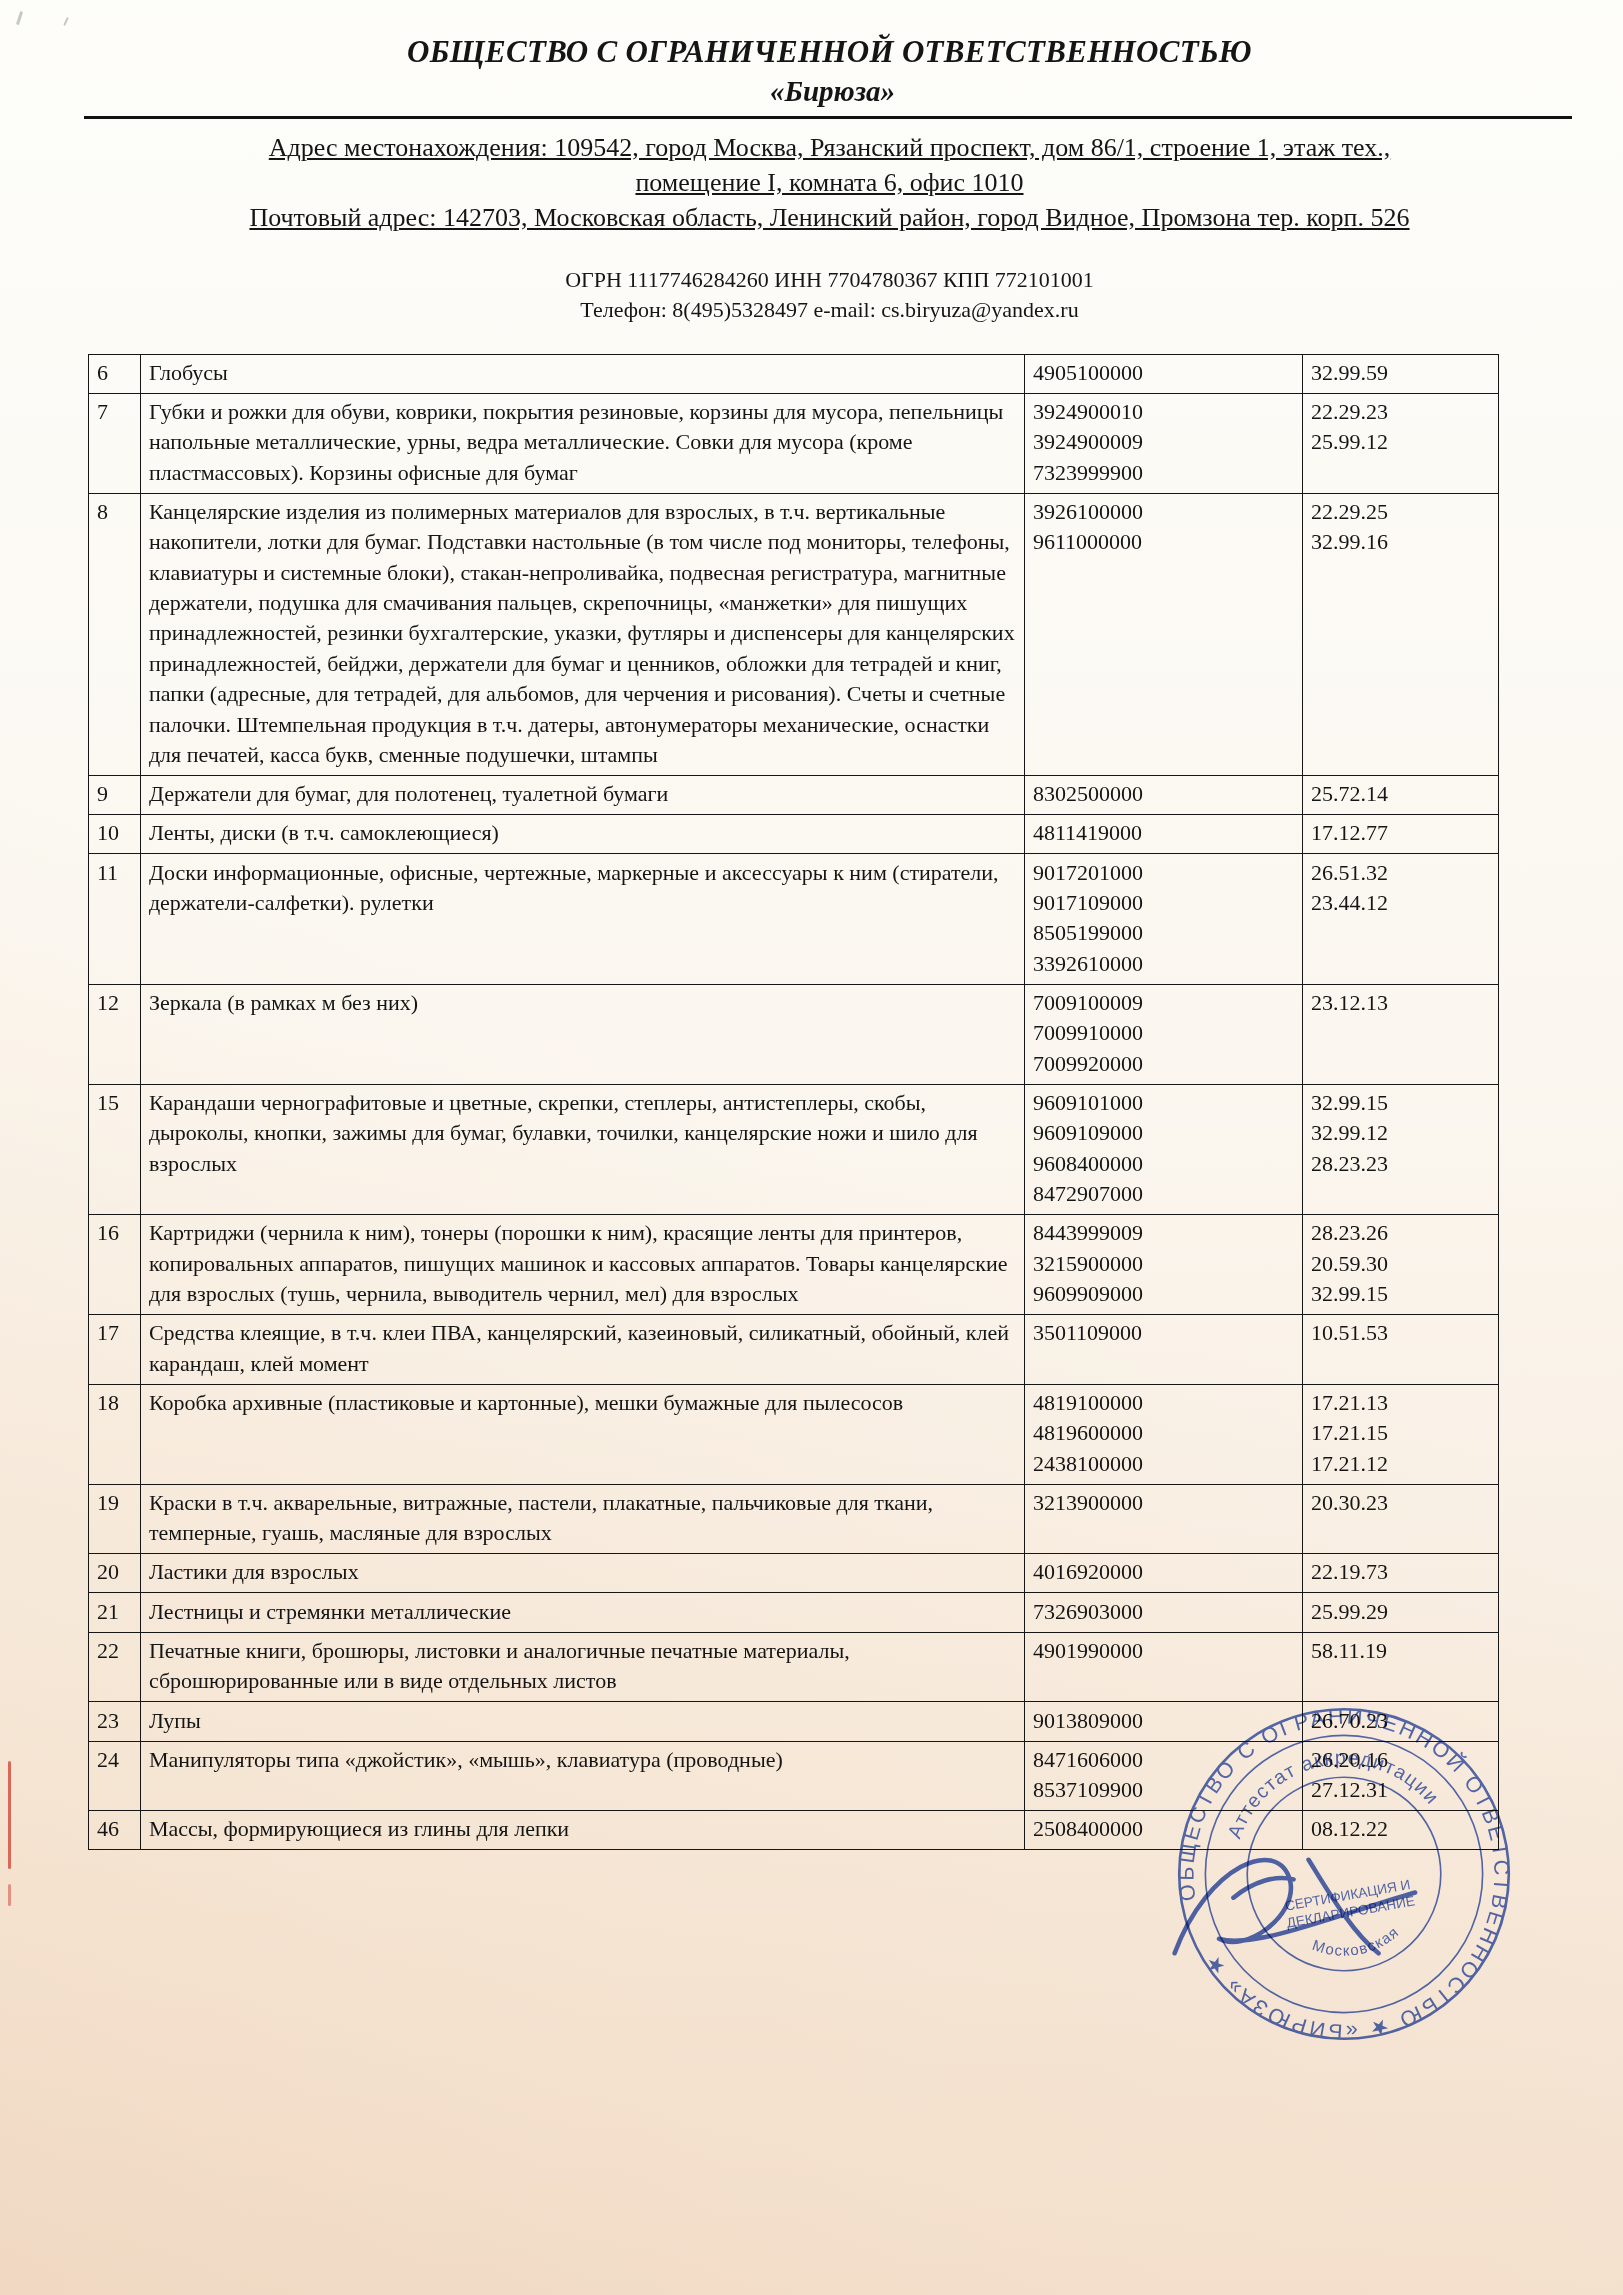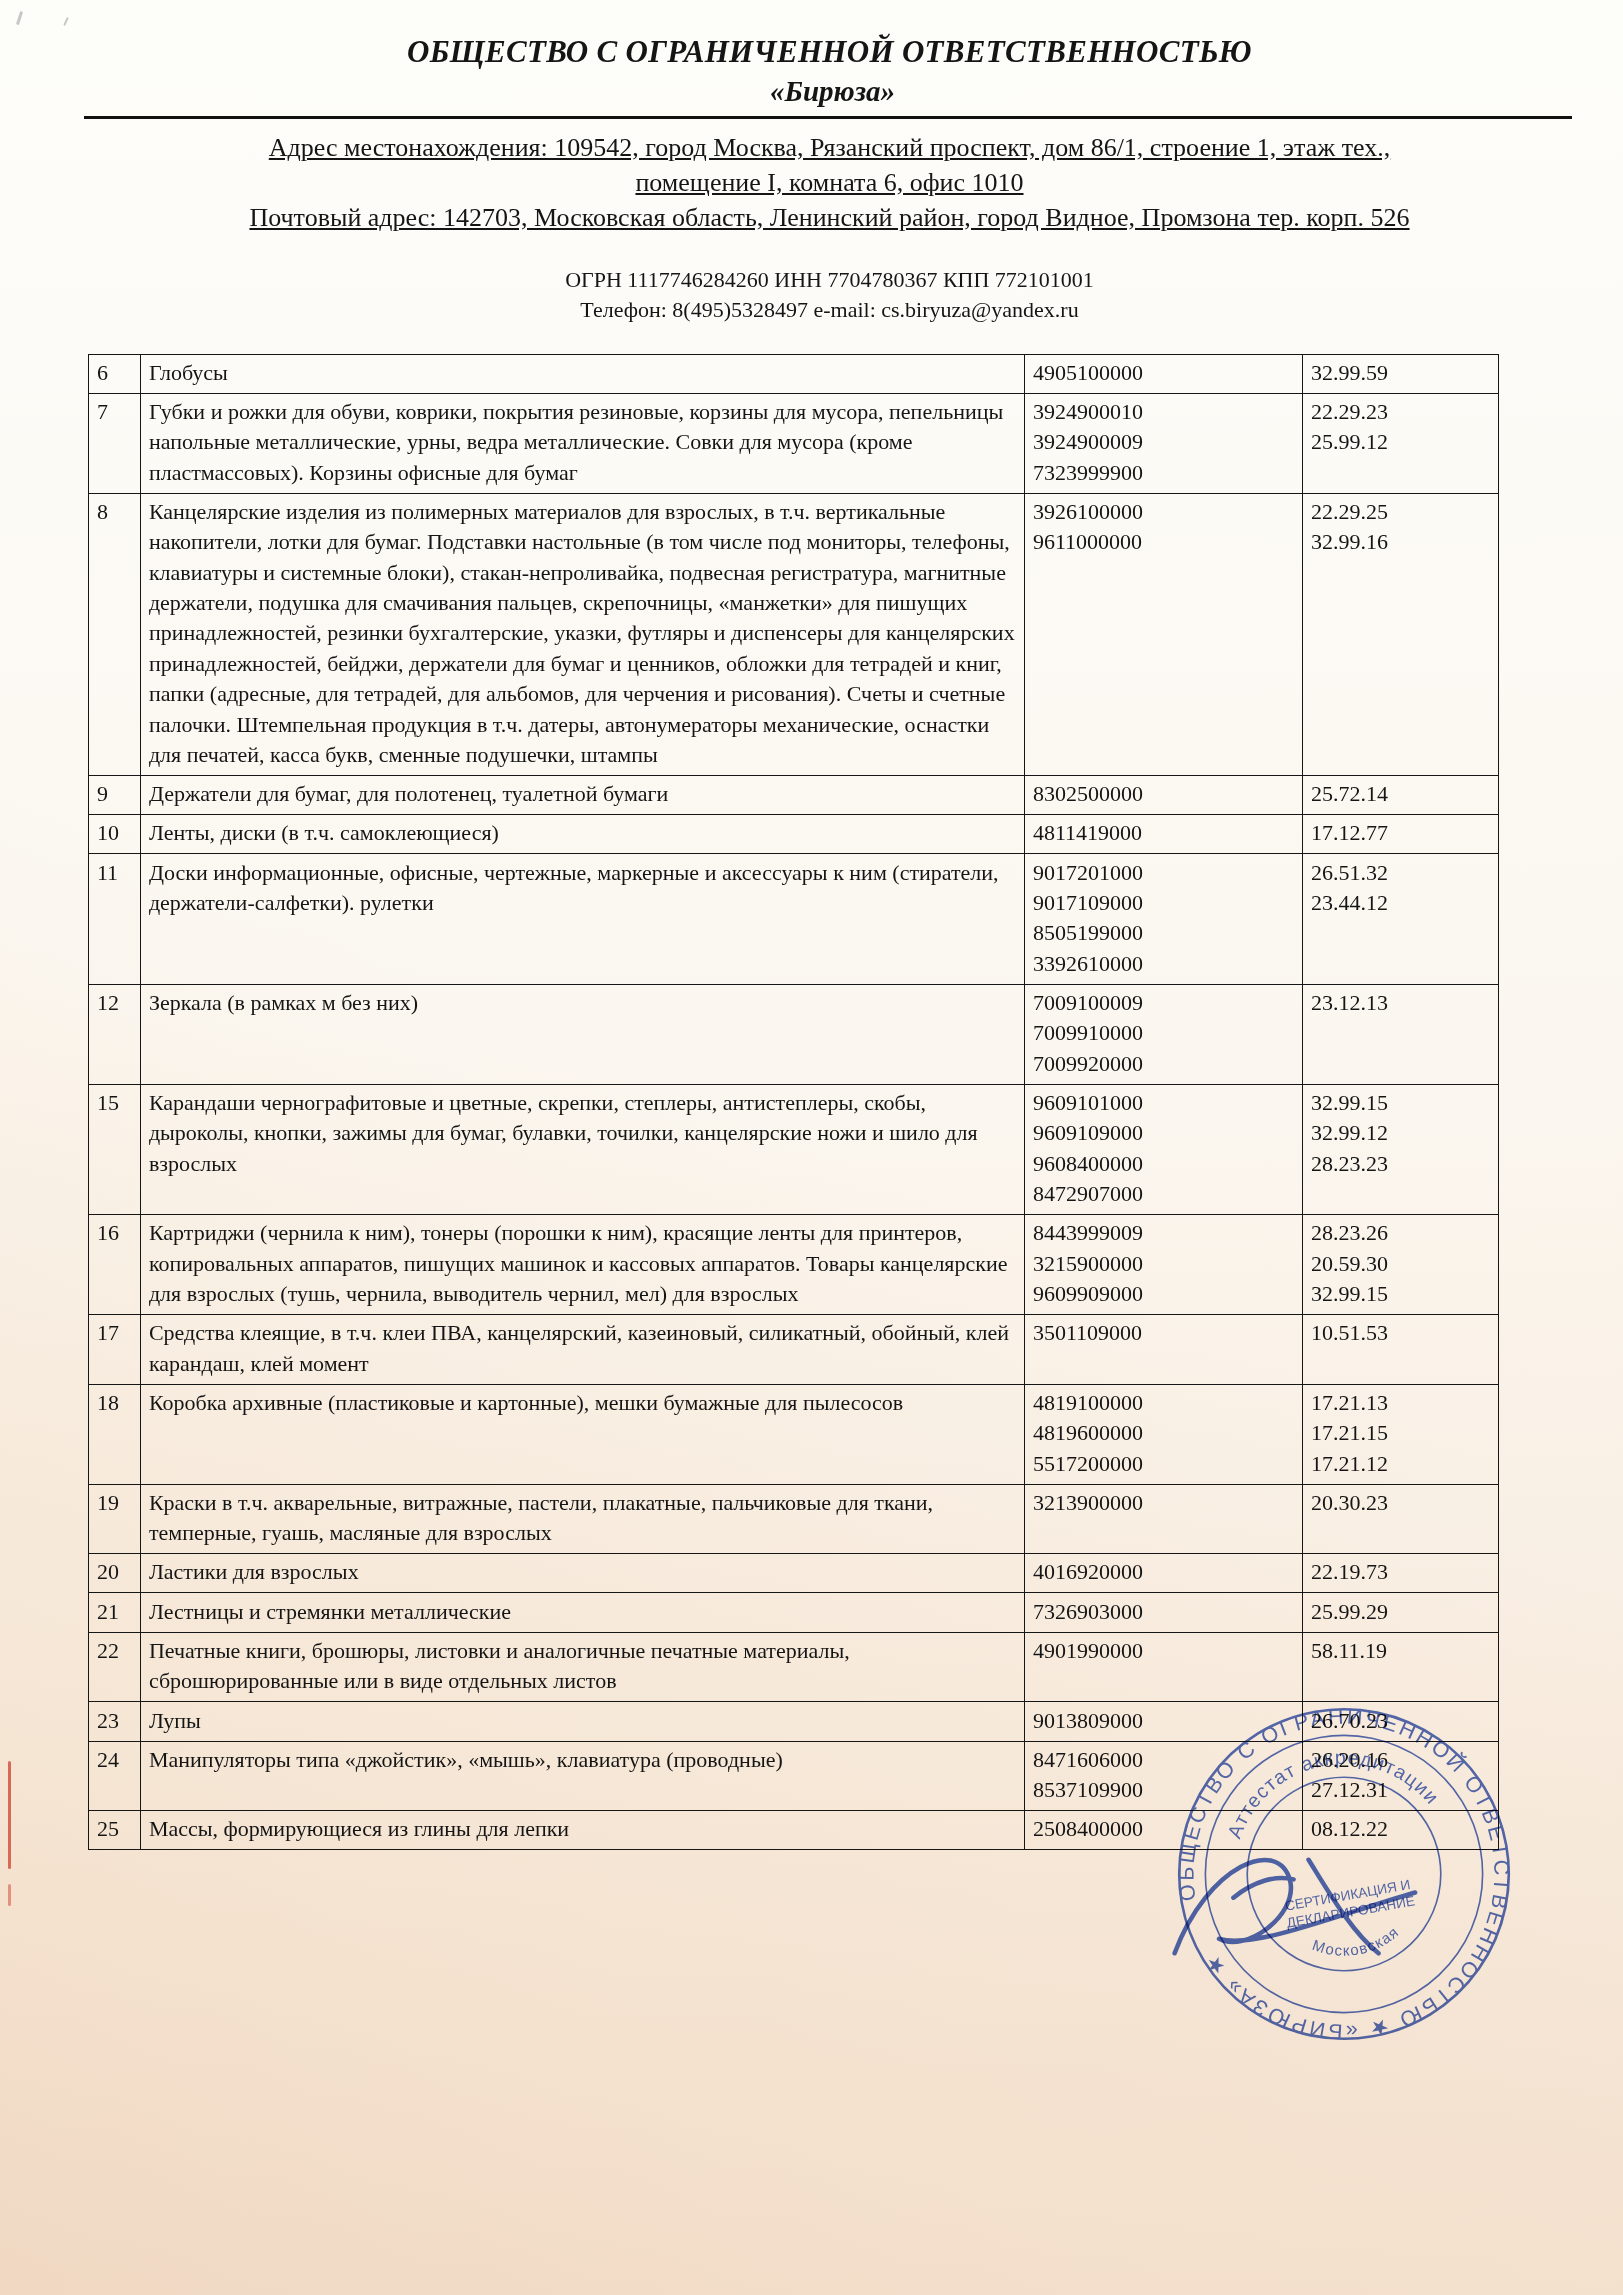--- a/index.html
+++ b/index.html
@@ -214,21 +214,21 @@
           <td class="col-okpd">
             <div>10.51.53</div>
           </td>
         </tr>
         <tr>
           <td class="col-num">18</td>
           <td class="col-desc">Коробка архивные (пластиковые и картонные), мешки бумажные для пылесосов</td>
           <td class="col-codes">
             <div>4819100000</div>
             <div>4819600000</div>
-            <div>5517200000</div>
+            <div>2438100000</div>
           </td>
           <td class="col-okpd">
             <div>17.21.13</div>
             <div>17.21.15</div>
             <div>17.21.12</div>
           </td>
         </tr>
         <tr>
           <td class="col-num">19</td>
           <td class="col-desc">Краски в т.ч. акварельные, витражные, пастели, плакатные, пальчиковые для ткани, темперные, гуашь, масляные  для взрослых</td>
@@ -285,21 +285,21 @@
           <td class="col-codes">
             <div>8471606000</div>
             <div>8537109900</div>
           </td>
           <td class="col-okpd">
             <div>26.20.16</div>
             <div>27.12.31</div>
           </td>
         </tr>
         <tr>
-          <td class="col-num">25</td>
+          <td class="col-num">46</td>
           <td class="col-desc">Массы, формирующиеся из глины для лепки</td>
           <td class="col-codes">
             <div>2508400000</div>
           </td>
           <td class="col-okpd">
             <div>08.12.22</div>
           </td>
         </tr>
       </tbody>
   </table>

